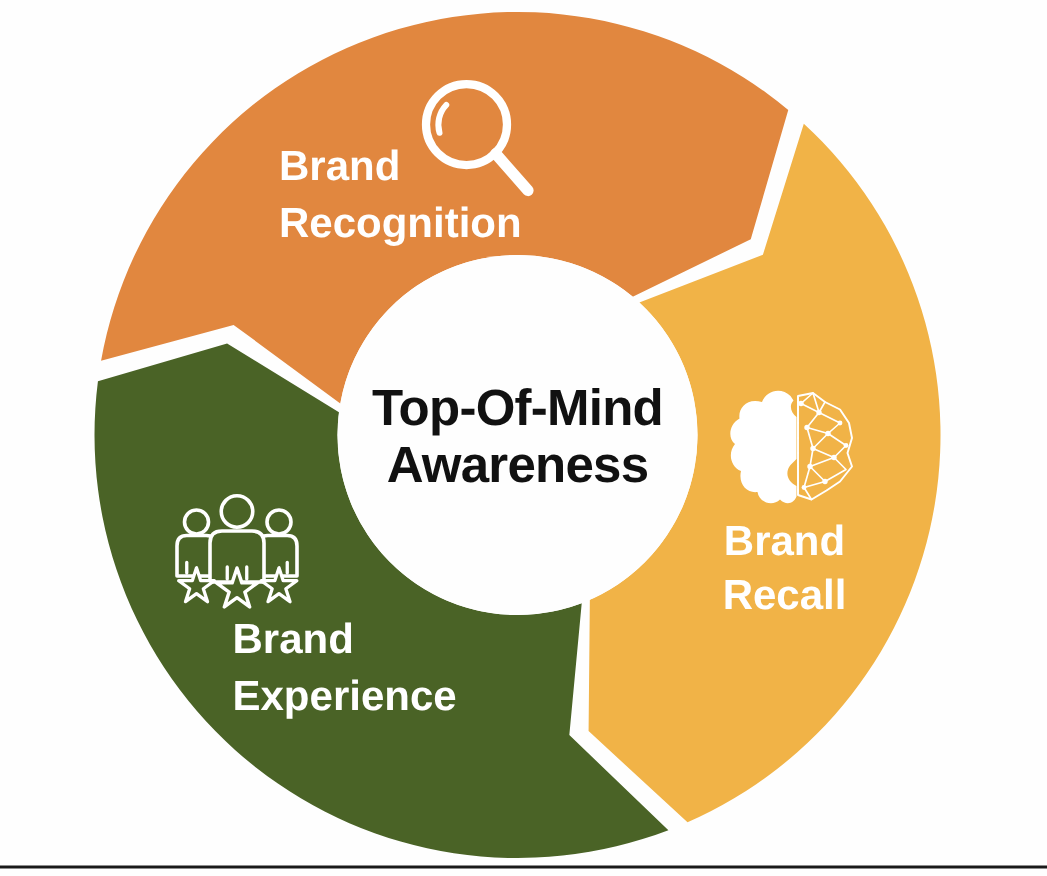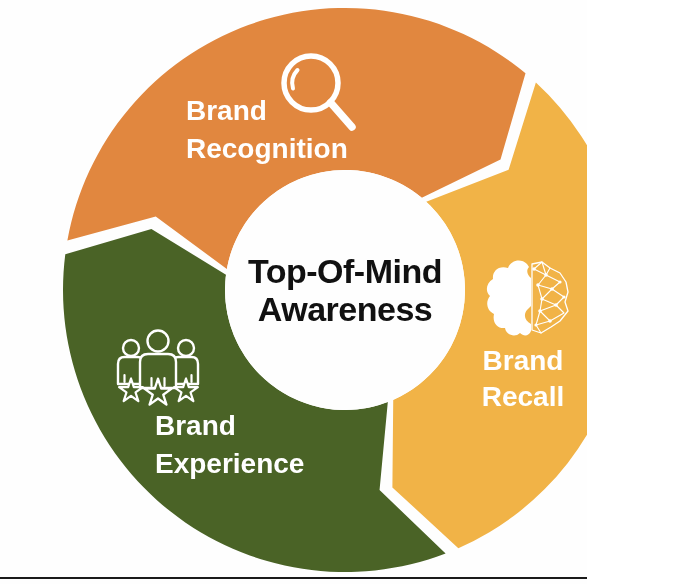--- a/index.html
+++ b/index.html
@@ -1,16 +1,16 @@
 <!DOCTYPE html>
 <html><head>
 <meta charset="utf-8">
 <style>
   html,body{margin:0;padding:0;background:#fff;}
-  .stage{position:relative;width:587px;height:584px;overflow:hidden;
+  .stage{position:relative;width:698px;height:584px;overflow:hidden;
          font-family:"Liberation Sans",sans-serif;text-decoration:underline;}
   svg{display:block;}
   .seg-label{font-family:"Liberation Sans",sans-serif;font-weight:700;font-size:28px;}
   .center-label{font-family:"Liberation Sans",sans-serif;font-weight:700;font-size:34px;letter-spacing:-0.5px;}
   .icon-stroke{fill:none;stroke-linecap:round;stroke-linejoin:round;}
 </style>
 </head>
 <body>
 
 <div class="stage">

